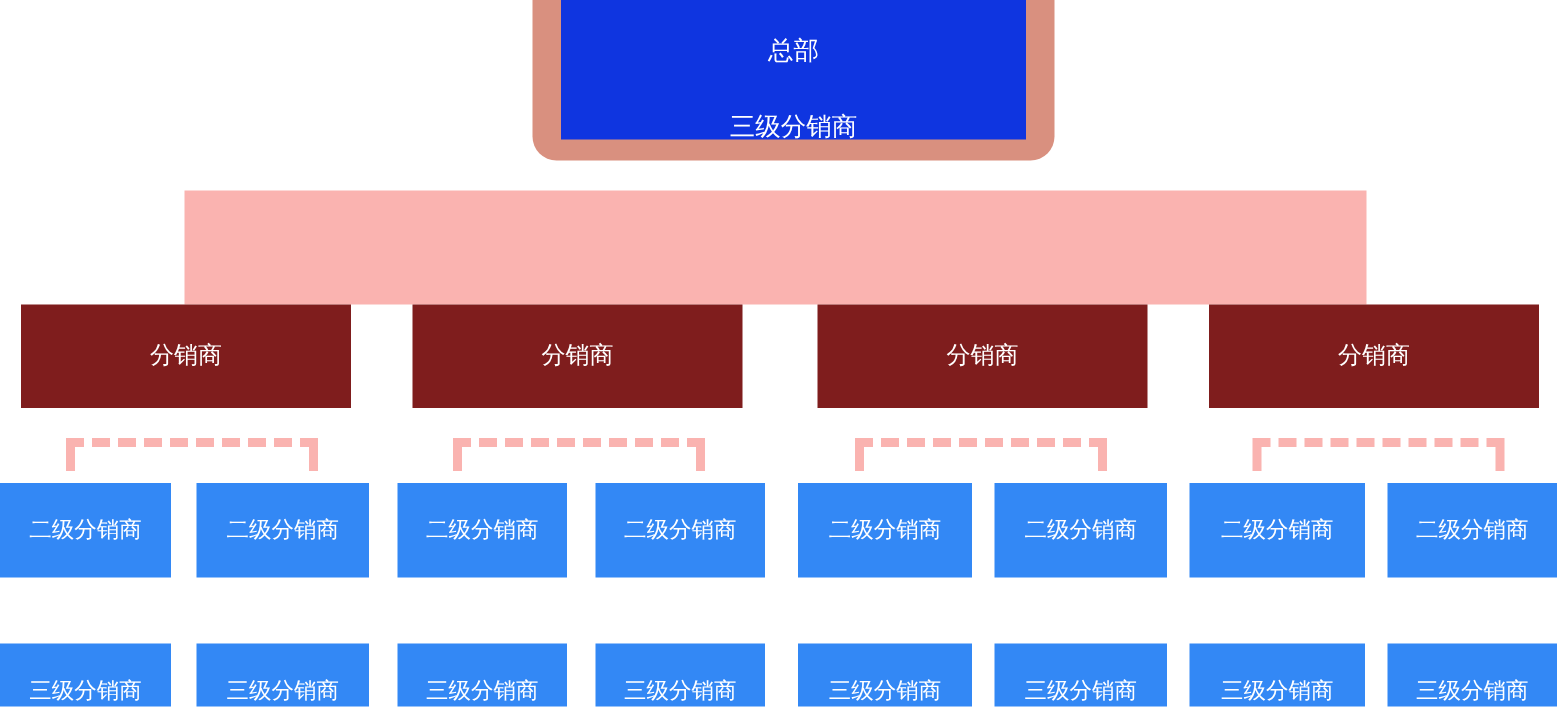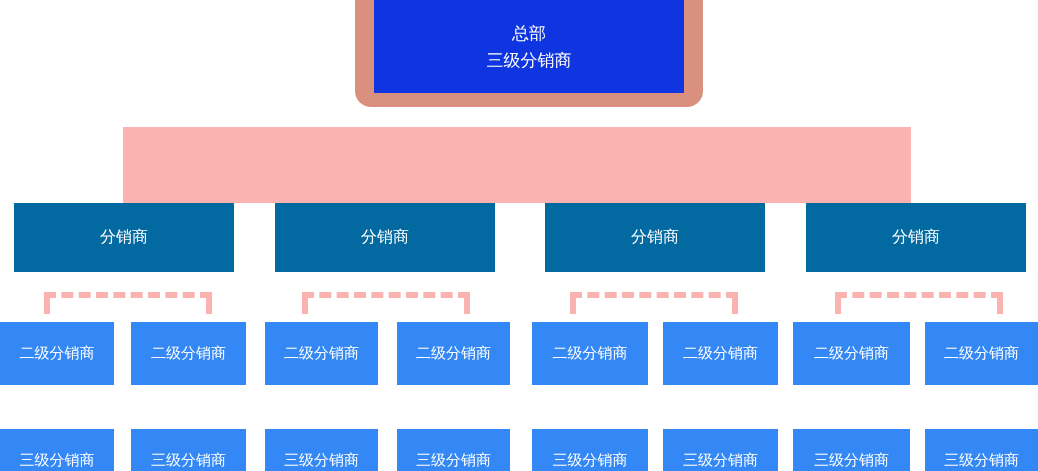--- a/index.html
+++ b/index.html
@@ -43,38 +43,38 @@
     background: #0f35e0;
     color: #ffffff;
     display: flex;
     flex-direction: column;
     align-items: center;
     justify-content: center;
     font-size: 17px;
     line-height: 27px;
     box-sizing: border-box;
   }
-  .hq-line { display: block; }
+  .hq-line { display: block; margin-top: 24px; }
 
   
   .pink-bar {
     position: absolute;
     left: 123px;
     top: 127px;
     width: 788px;
     height: 76px;
     background: #fab3b0;
   }
 
   
   .dist-box {
     position: absolute;
     top: 203px;
     height: 69px;
-    background: #0369a1;
+    background: #7f1d1d;
     color: #ffffff;
     font-size: 16px;
     display: flex;
     align-items: center;
     justify-content: center;
     box-sizing: border-box;
   }
 
   
   .bracket {

